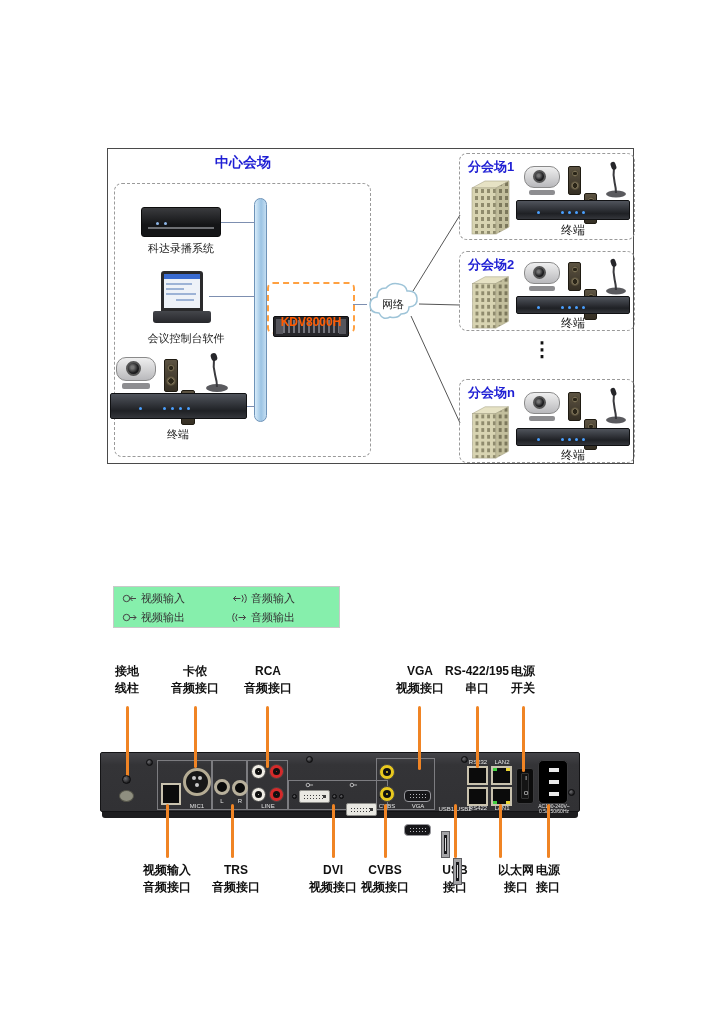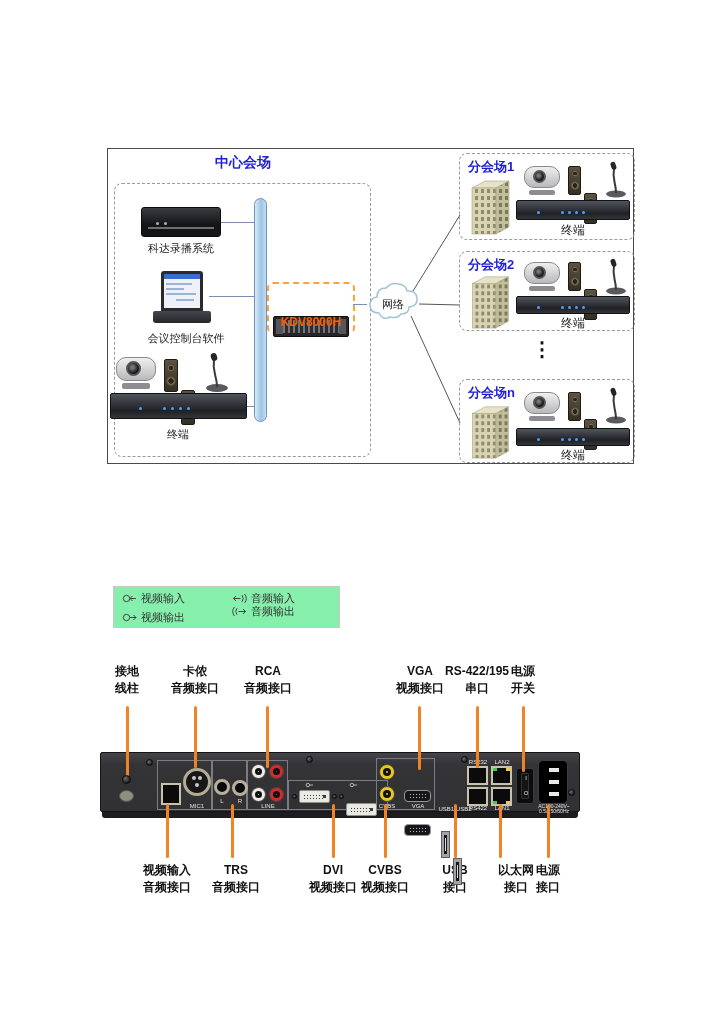--- a/index.html
+++ b/index.html
@@ -301,21 +301,21 @@
       <span>音频输入</span>
     </div>
     <div class="legend-item" style="left:8px;top:21px">
       <svg width="15" height="11" viewBox="0 0 15 11">
         <circle cx="4.5" cy="5.5" r="3.2" fill="none" stroke="#444" stroke-width="1"></circle>
         <line x1="8" y1="5.5" x2="14" y2="5.5" stroke="#444" stroke-width="1"></line>
         <path d="M11.5 3 L14 5.5 L11.5 8" fill="none" stroke="#444" stroke-width="1"></path>
       </svg>
       <span>视频输出</span>
     </div>
-    <div class="legend-item" style="left:118px;top:15px">
+    <div class="legend-item" style="left:118px;top:21px">
       <svg width="15" height="11" viewBox="0 0 15 11">
         <path d="M5 2.2 q-2.6 3.3 0 6.6" fill="none" stroke="#444" stroke-width="1"></path>
         <path d="M2.4 1 q-3.4 4.5 0 9" fill="none" stroke="#444" stroke-width="1"></path>
         <line x1="6.5" y1="5.5" x2="13.5" y2="5.5" stroke="#444" stroke-width="1"></line>
         <path d="M11 3 L13.5 5.5 L11 8" fill="none" stroke="#444" stroke-width="1"></path>
       </svg>
       <span>音频输出</span>
     </div>
   </div>
 

